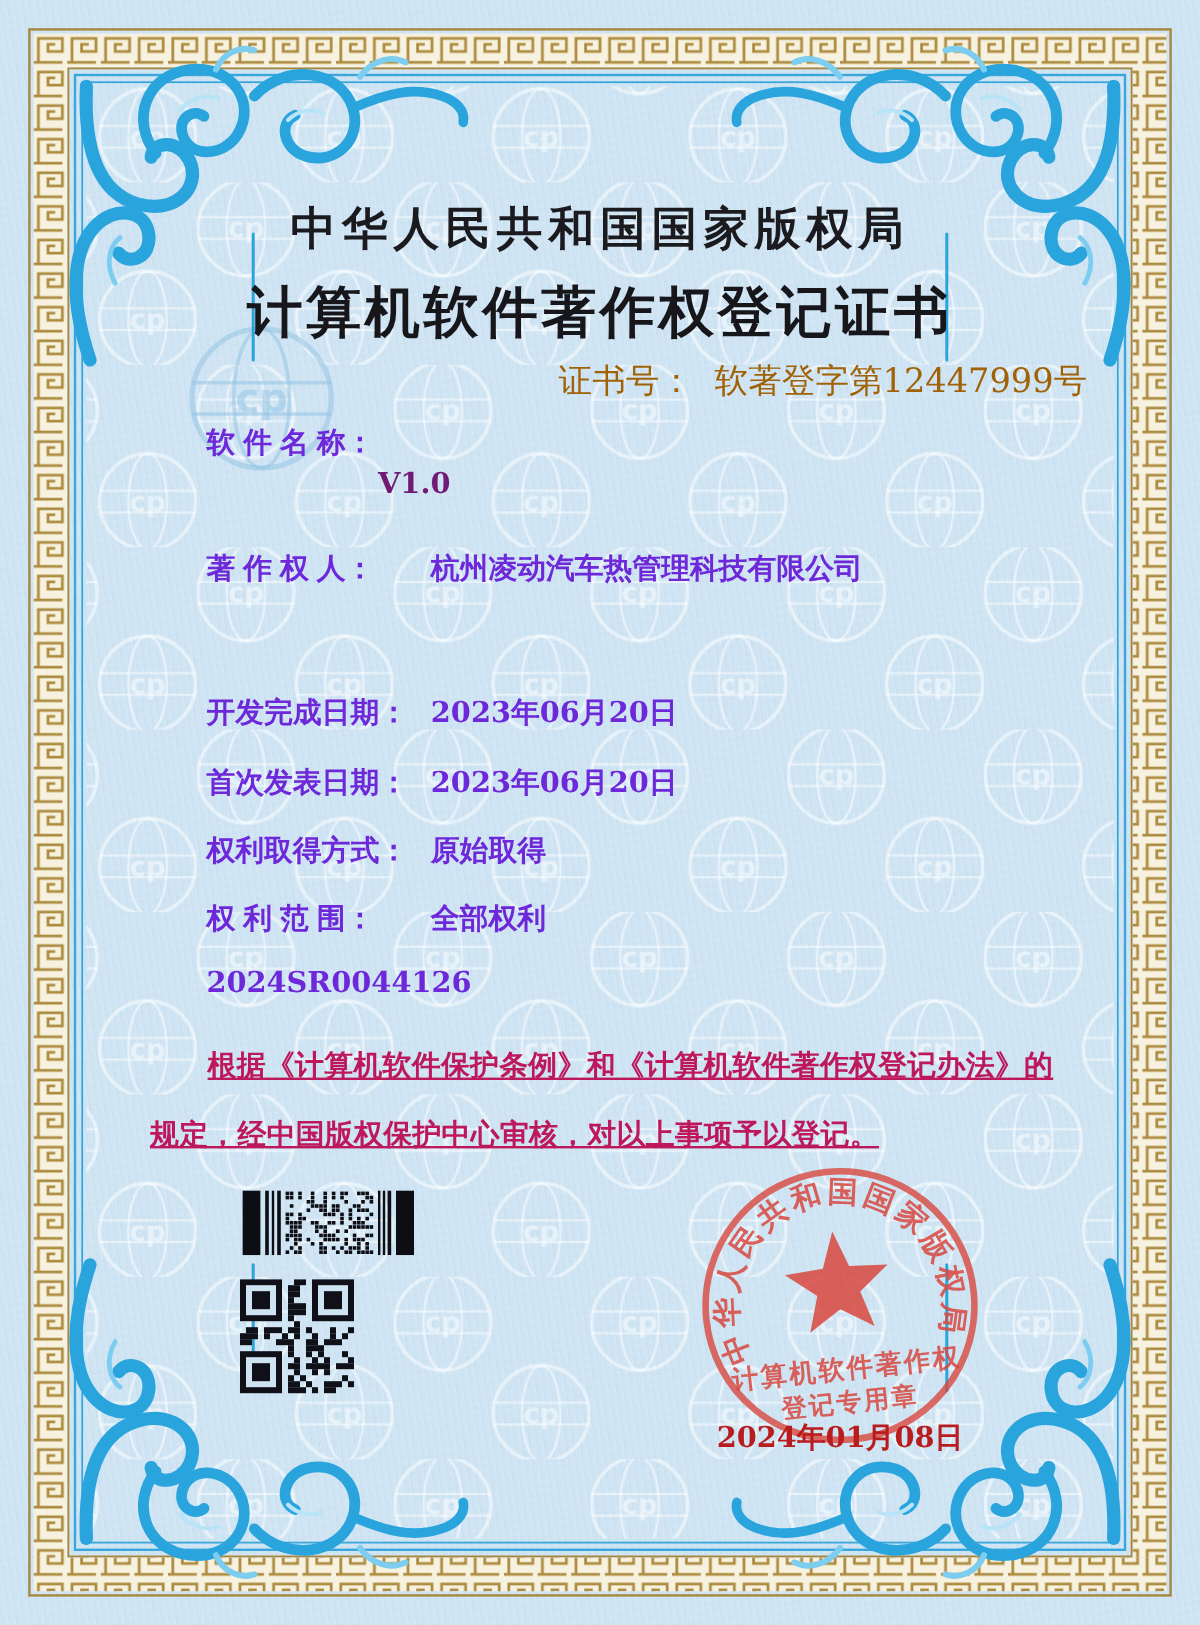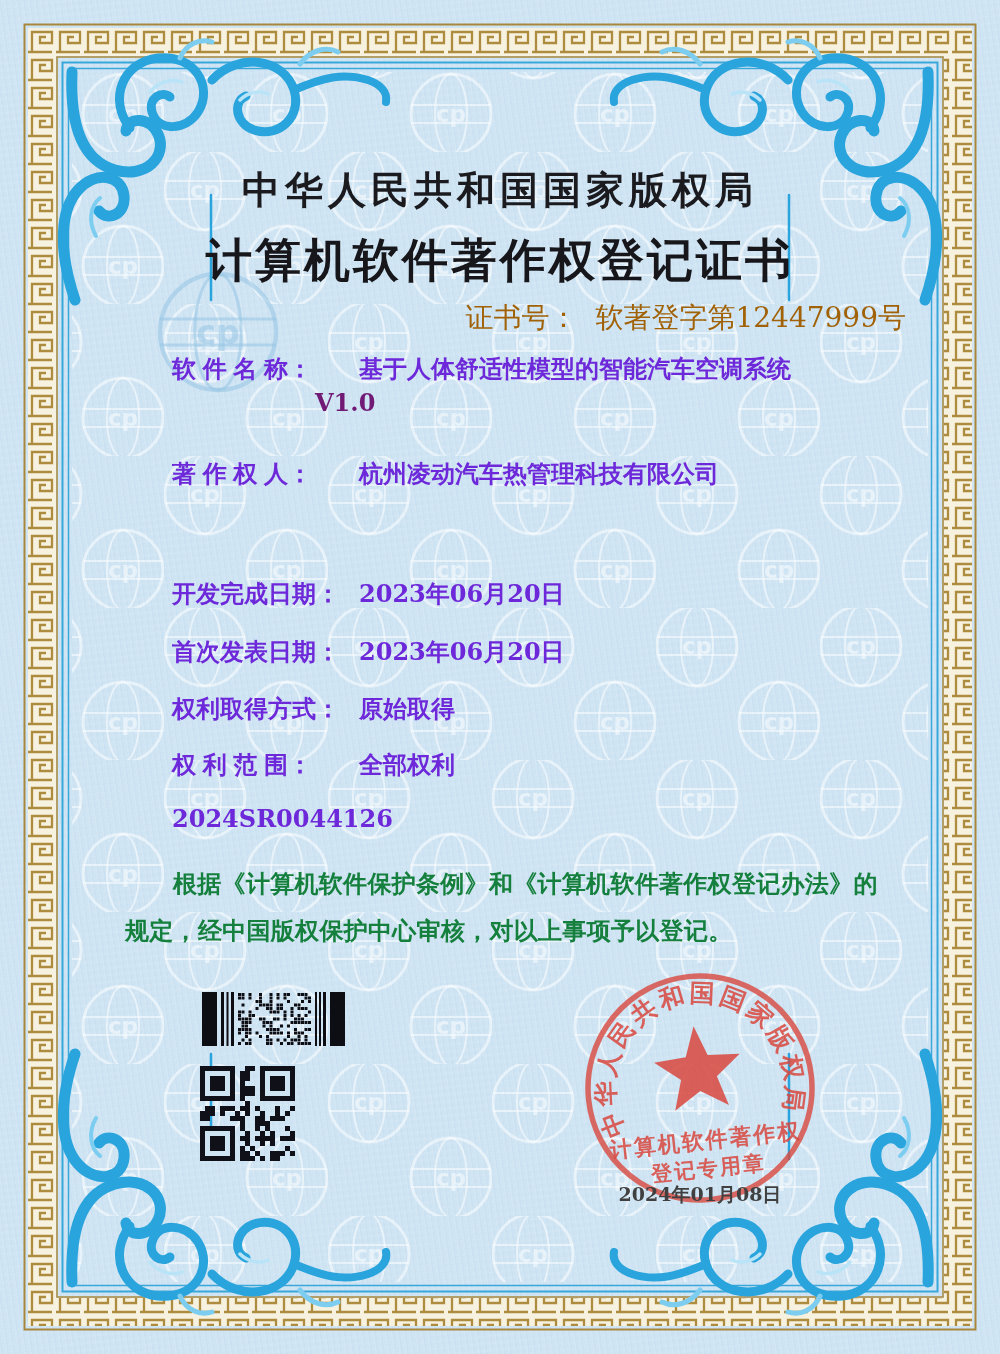--- a/index.html
+++ b/index.html
@@ -33,29 +33,29 @@
   .row .label{
     display:inline-block;width:187px;white-space:pre;
     font-weight:700;font-size:24px;flex:0 0 auto;
   }
   .row .value{font-weight:700;font-size:24px;white-space:pre;}
   .num{font-family:"DejaVu Serif","Liberation Serif",serif;}
   .value-line2{position:absolute;left:315px;top:388px;font-weight:700;font-size:24px;color:#701a75;
     font-family:"DejaVu Serif","Liberation Serif",serif;}
   .statement{
     position:absolute;left:125px;top:860px;width:757px;margin:0;
-    font-weight:700;font-size:24px;line-height:47px;color:#15803d;
-    text-indent:2em;letter-spacing:0.3px;
+    font-weight:700;font-size:24px;line-height:57px;color:#be185d;
+    text-indent:2em;letter-spacing:0.3px;text-decoration:underline;
   }
   .barcode{position:absolute;left:202px;top:992px;width:146px;height:54px;}
   .qr{position:absolute;left:200px;top:1066px;width:96px;height:96px;}
   .issue-date{
     position:absolute;left:560px;top:1182px;width:280px;text-align:center;
     font-family:"DejaVu Serif","Liberation Serif",serif;
-    font-weight:700;font-size:19px;color:#404040;
+    font-weight:700;font-size:24px;color:#b91c1c;
   }
 </style>
 </head>
 <body>
 
 <svg class="deco" width="1000" height="1354" viewBox="0 0 1000 1354" xmlns="http://www.w3.org/2000/svg">
   <defs>
 
     <g id="emb" fill="none" stroke="currentColor" stroke-width="3">
       <circle r="40"></circle>
@@ -129,21 +129,20 @@
 
   <h1 class="title">中华人民共和国国家版权局</h1>
   <h2 class="subtitle">计算机软件著作权登记证书</h2>
 
   <div class="certno">
     <span>证书号：</span><span class="gap"></span><span class="num">软著登字第12447999号</span>
   </div>
 
   <div class="row" style="top:353px">
     <span class="label">软 件 名 称：</span>
-    <span class="value">基于人体舒适性模型的智能汽车空调系统</span>
   </div>
   <div class="value-line2">V1.0</div>
 
   <div class="row" style="top:458px">
     <span class="label">著 作 权 人：</span>
     <span class="value">杭州凌动汽车热管理科技有限公司</span>
   </div>
 
   <div class="row" style="top:578px">
     <span class="label">开发完成日期：</span>

